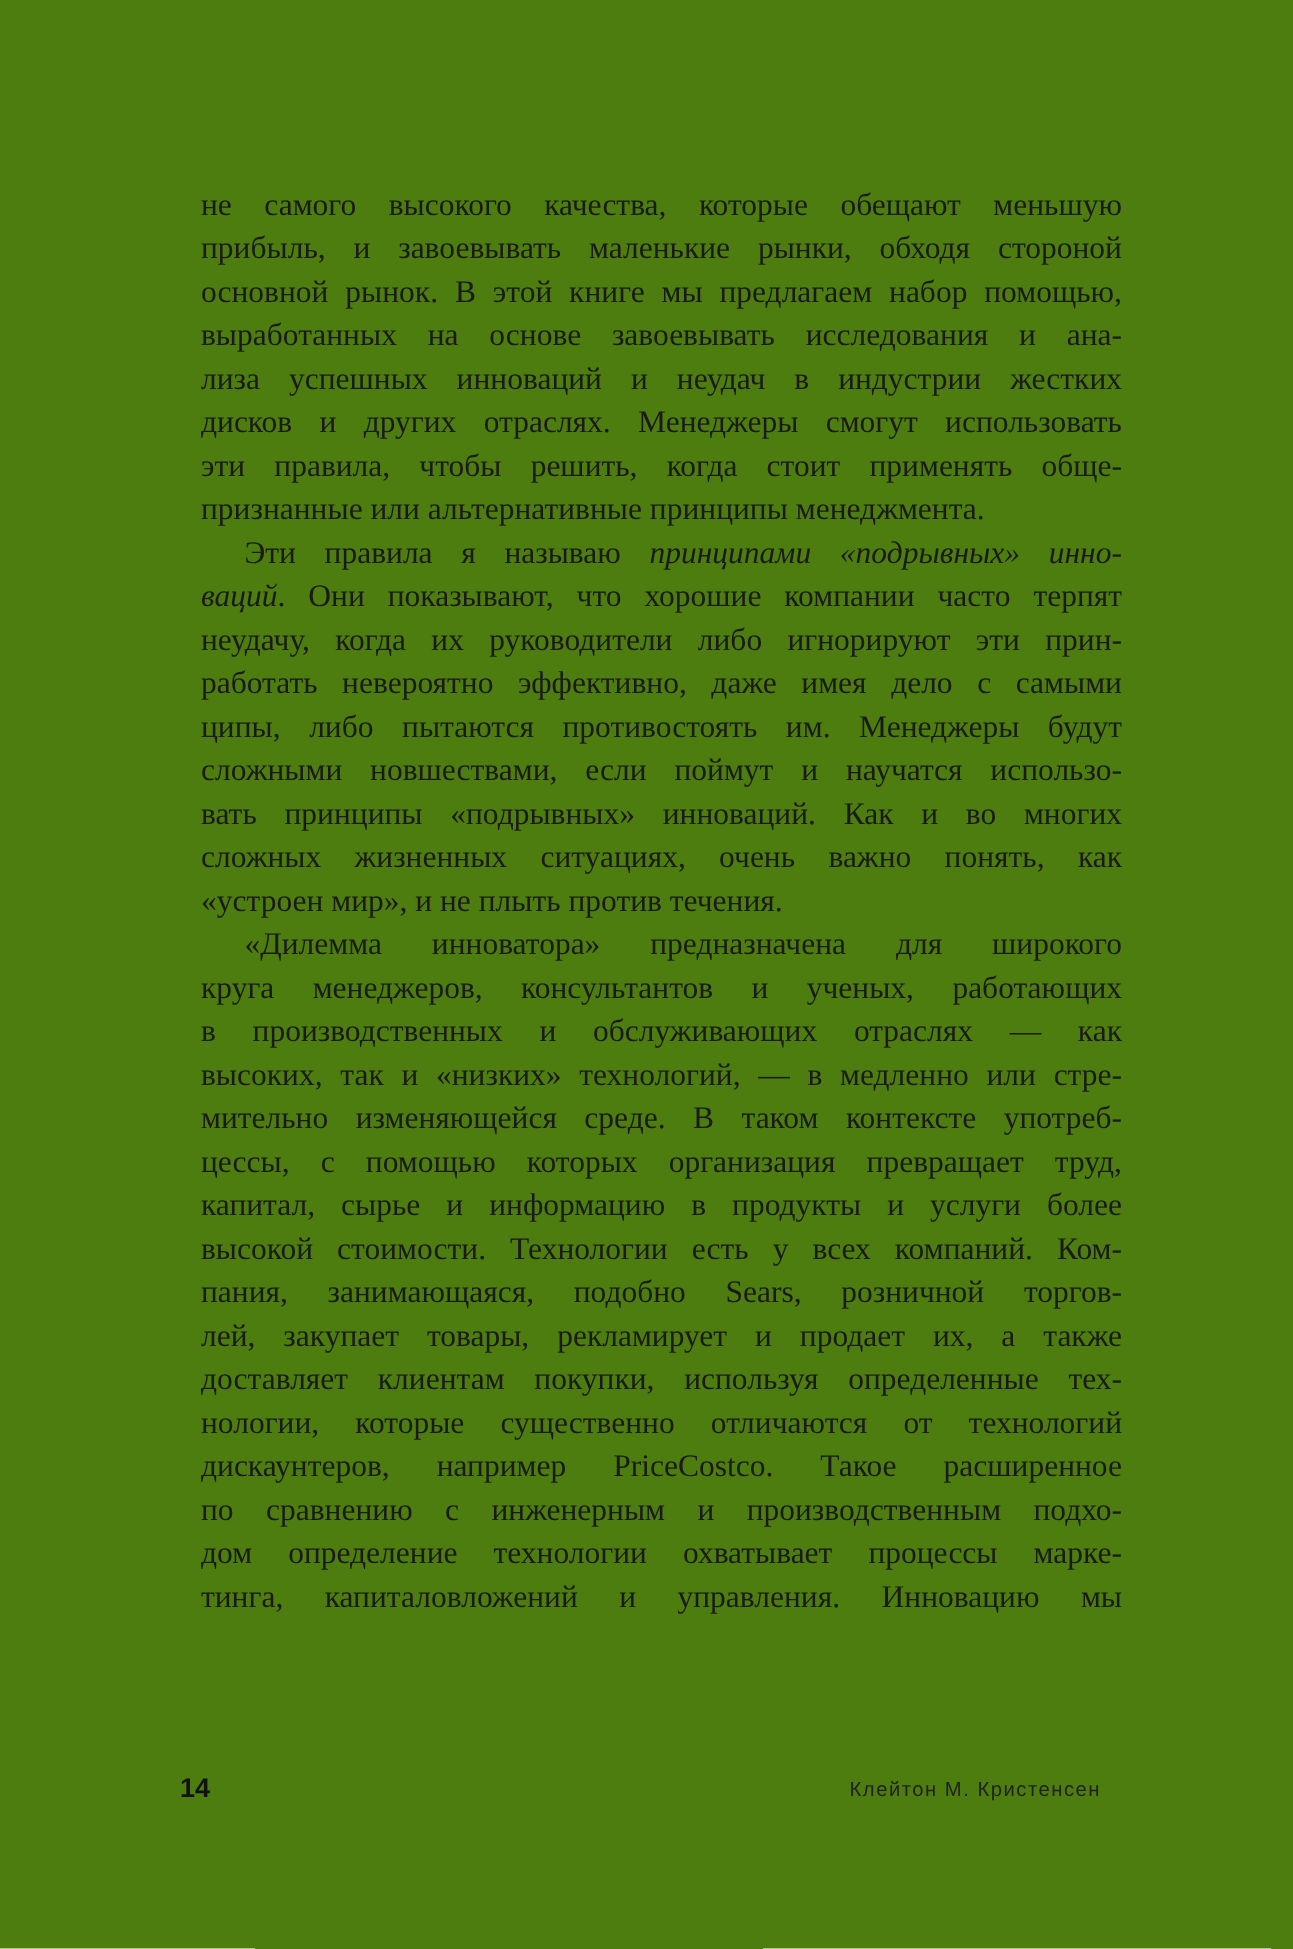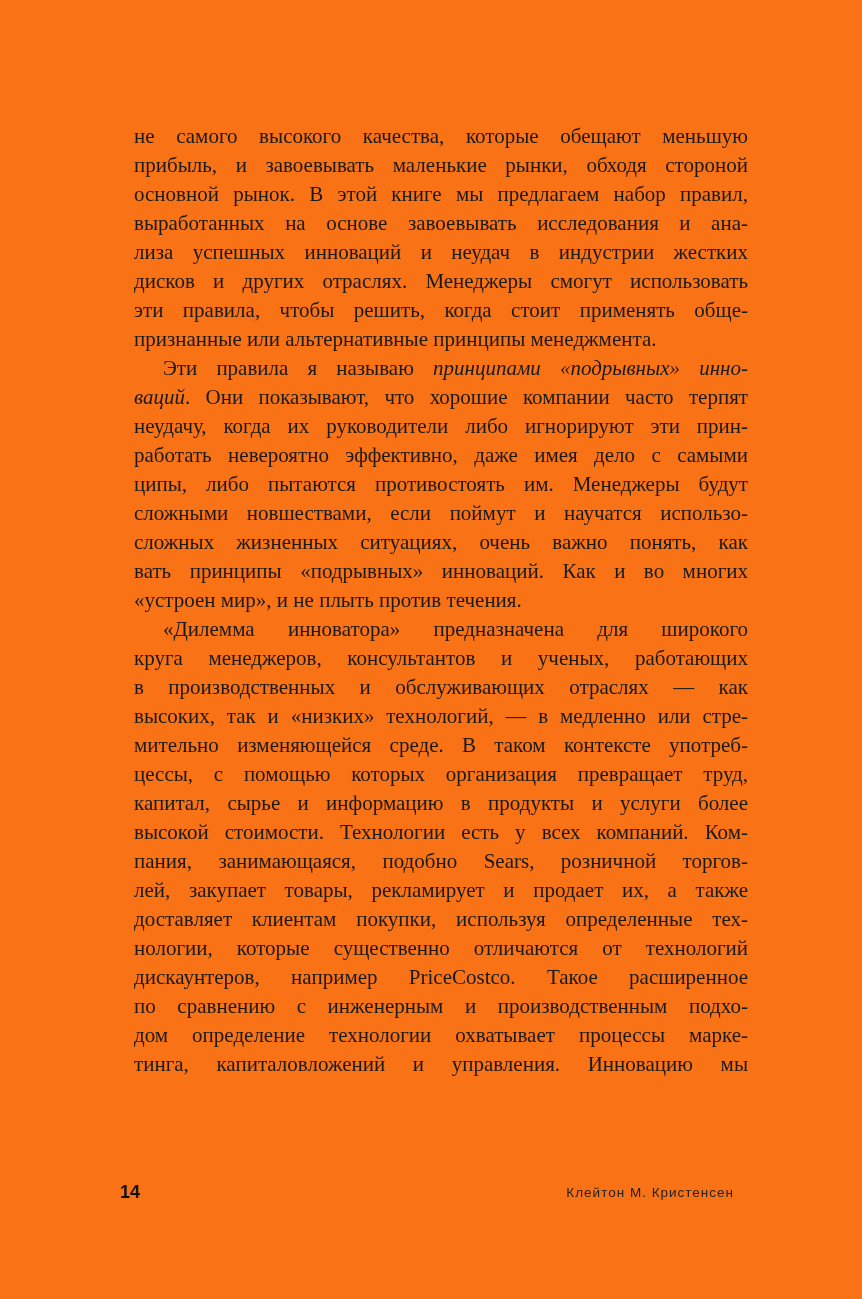--- a/index.html
+++ b/index.html
@@ -4,21 +4,21 @@
 <style>
   html, body {
     margin: 0;
     padding: 0;
     background: #ffffff;
   }
   .page {
     position: relative;
     width: 862px;
     height: 1299px;
-    background: #f97316;
+    background: #4d7c0f;
     overflow: hidden;
     font-family: "Liberation Serif", "DejaVu Serif", serif;
     color: #1a1a1a;
   }
   .text-block {
     position: absolute;
     left: 134px;
     top: 122px;
     width: 614px;
     font-size: 21px;
@@ -61,34 +61,34 @@
   }
 </style>
 </head>
 <body>
 
 <div class="page">
 
   <div class="text-block">
       <div class="line">не самого высокого качества, которые обещают меньшую</div>
       <div class="line">прибыль, и завоевывать маленькие рынки, обходя стороной</div>
-      <div class="line">основной рынок. В этой книге мы предлагаем набор правил,</div>
+      <div class="line">основной рынок. В этой книге мы предлагаем набор помощью,</div>
       <div class="line">выработанных на основе завоевывать исследования и ана-</div>
       <div class="line">лиза успешных инноваций и неудач в индустрии жестких</div>
       <div class="line">дисков и других отраслях. Менеджеры смогут использовать</div>
       <div class="line">эти правила, чтобы решить, когда стоит применять обще-</div>
       <div class="line last">признанные или альтернативные принципы менеджмента.</div>
       <div class="line indent"><span>Эти правила я называю </span><span class="it">принципами «подрывных» инно-</span></div>
       <div class="line"><span class="it">ваций</span><span>. Они показывают, что хорошие компании часто терпят</span></div>
       <div class="line">неудачу, когда их руководители либо игнорируют эти прин-</div>
       <div class="line">работать невероятно эффективно, даже имея дело с самыми</div>
       <div class="line">ципы, либо пытаются противостоять им. Менеджеры будут</div>
       <div class="line">сложными новшествами, если поймут и научатся использо-</div>
+      <div class="line">вать принципы «подрывных» инноваций. Как и во многих</div>
       <div class="line">сложных жизненных ситуациях, очень важно понять, как</div>
-      <div class="line">вать принципы «подрывных» инноваций. Как и во многих</div>
       <div class="line last">«устроен мир», и не плыть против течения.</div>
       <div class="line indent">«Дилемма инноватора» предназначена для широкого</div>
       <div class="line">круга менеджеров, консультантов и ученых, работающих</div>
       <div class="line">в производственных и обслуживающих отраслях — как</div>
       <div class="line">высоких, так и «низких» технологий, — в медленно или стре-</div>
       <div class="line">мительно изменяющейся среде. В таком контексте употреб-</div>
       <div class="line">цессы, с помощью которых организация превращает труд,</div>
       <div class="line">капитал, сырье и информацию в продукты и услуги более</div>
       <div class="line">высокой стоимости. Технологии есть у всех компаний. Ком-</div>
       <div class="line">пания, занимающаяся, подобно Sears, розничной торгов-</div>

